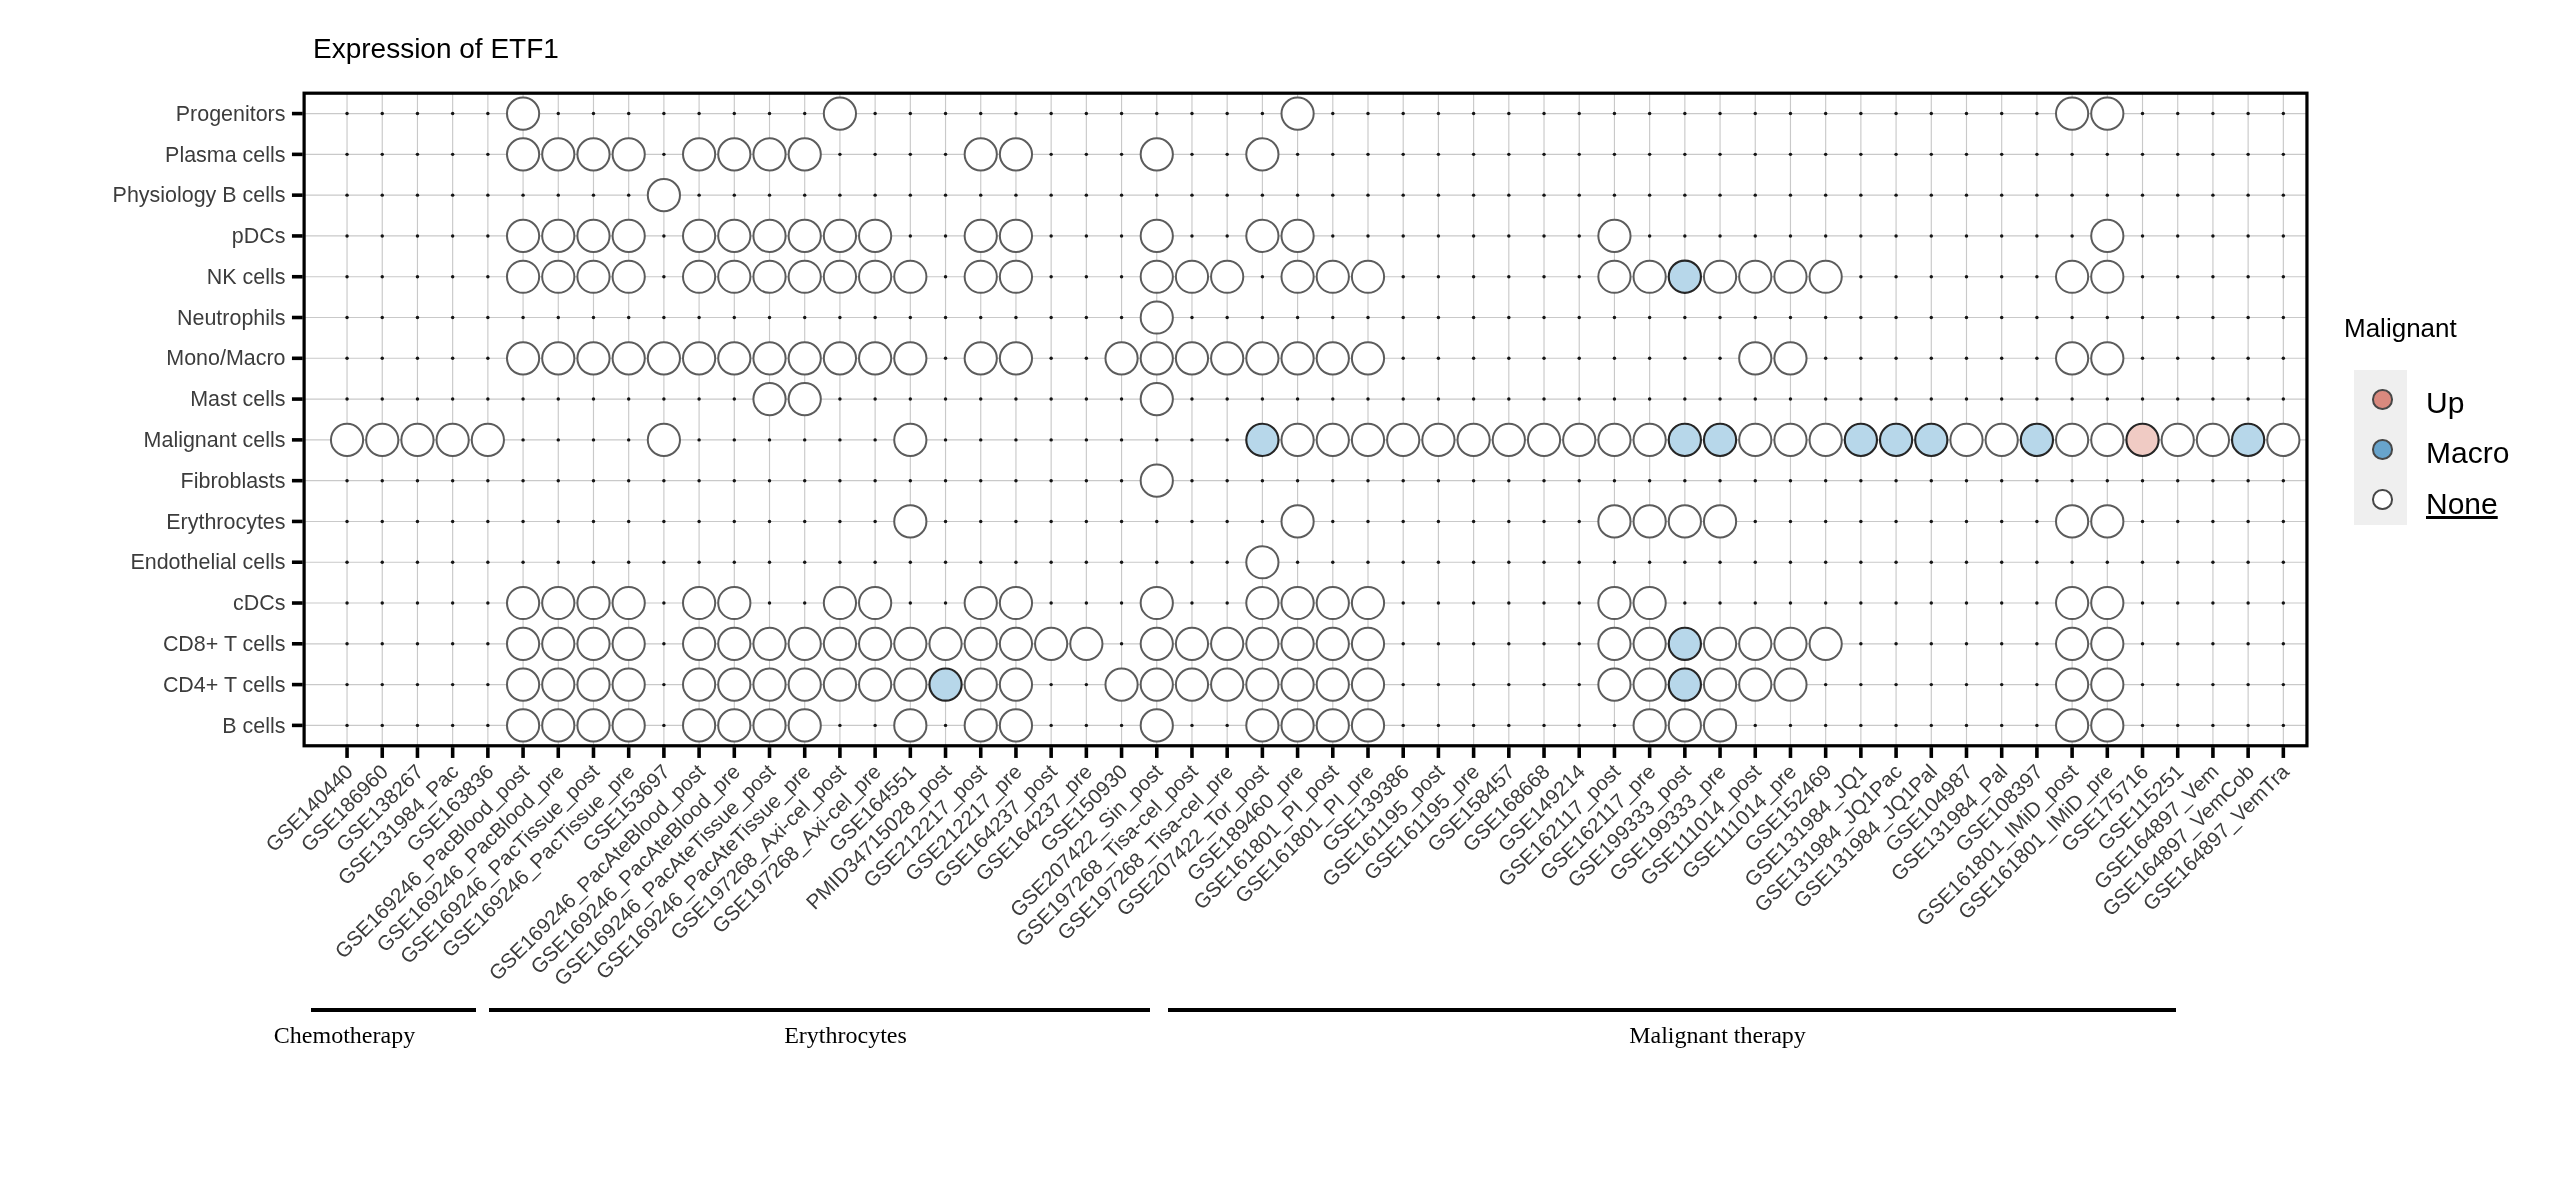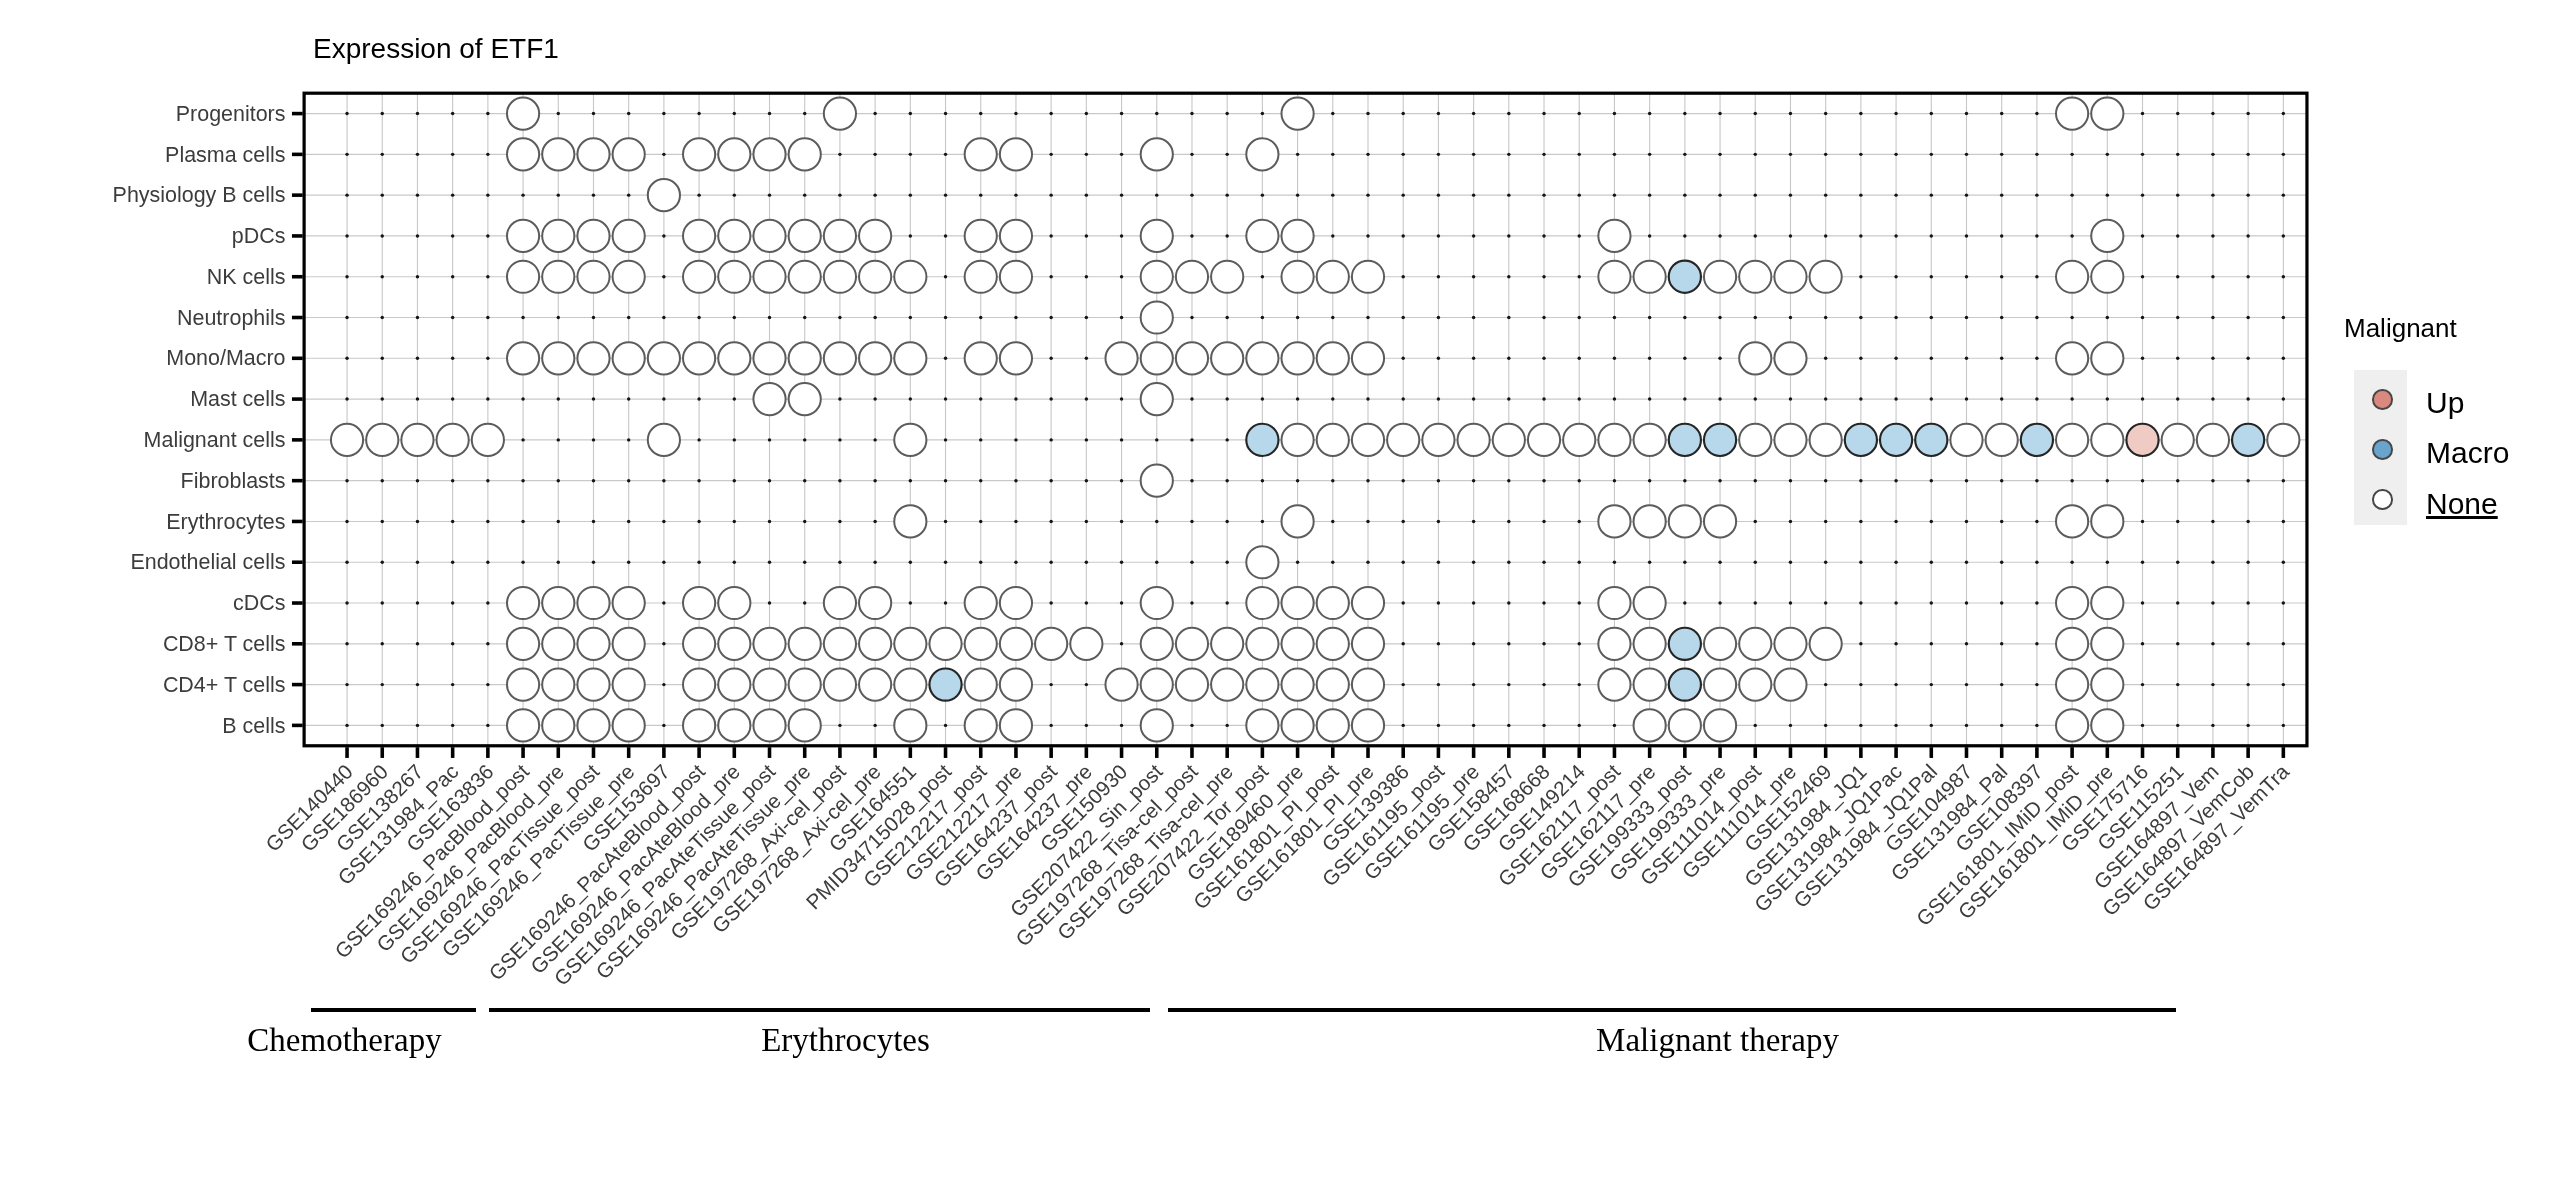--- a/index.html
+++ b/index.html
@@ -7,21 +7,21 @@
          font-family:"Liberation Sans",sans-serif;overflow:hidden;}
   #chart-svg{position:absolute;left:0;top:0;}
   .chart-title{position:absolute;left:313px;top:33px;font-size:28px;color:#000;}
   .legend{position:absolute;left:0;top:0;}
   .legend-title{position:absolute;left:2344px;top:313px;font-size:26px;color:#000;}
   .legend-strip{position:absolute;left:2354px;top:370px;width:53px;height:155px;background:#efefef;}
   .legend-dot{position:absolute;width:16.5px;height:16.5px;border-radius:50%;border:2.1px solid #474747;box-sizing:content-box;}
   .legend-label{position:absolute;font-size:30px;color:#000;white-space:nowrap;}
   .group-bar{position:absolute;top:1008px;height:4.3px;background:#000;}
   .group-label{position:absolute;top:1022px;width:501px;text-align:center;
-               font-family:"Liberation Serif",serif;font-size:33px;color:#000;white-space:nowrap;}
+               font-family:"Liberation Serif",serif;font-size:24px;color:#000;white-space:nowrap;}
 </style>
 </head>
 <body>
 
 <div id="stage">
   <svg id="chart-svg" width="2576" height="1181" viewBox="0 0 3600 1650">
       <line x1="485" x2="485" y1="130" y2="1042" stroke="#c9c9c9" stroke-width="1.6"></line>
       <line x1="534.2" x2="534.2" y1="130" y2="1042" stroke="#c9c9c9" stroke-width="1.6"></line>
       <line x1="583.4" x2="583.4" y1="130" y2="1042" stroke="#c9c9c9" stroke-width="1.6"></line>
       <line x1="632.6" x2="632.6" y1="130" y2="1042" stroke="#c9c9c9" stroke-width="1.6"></line>

